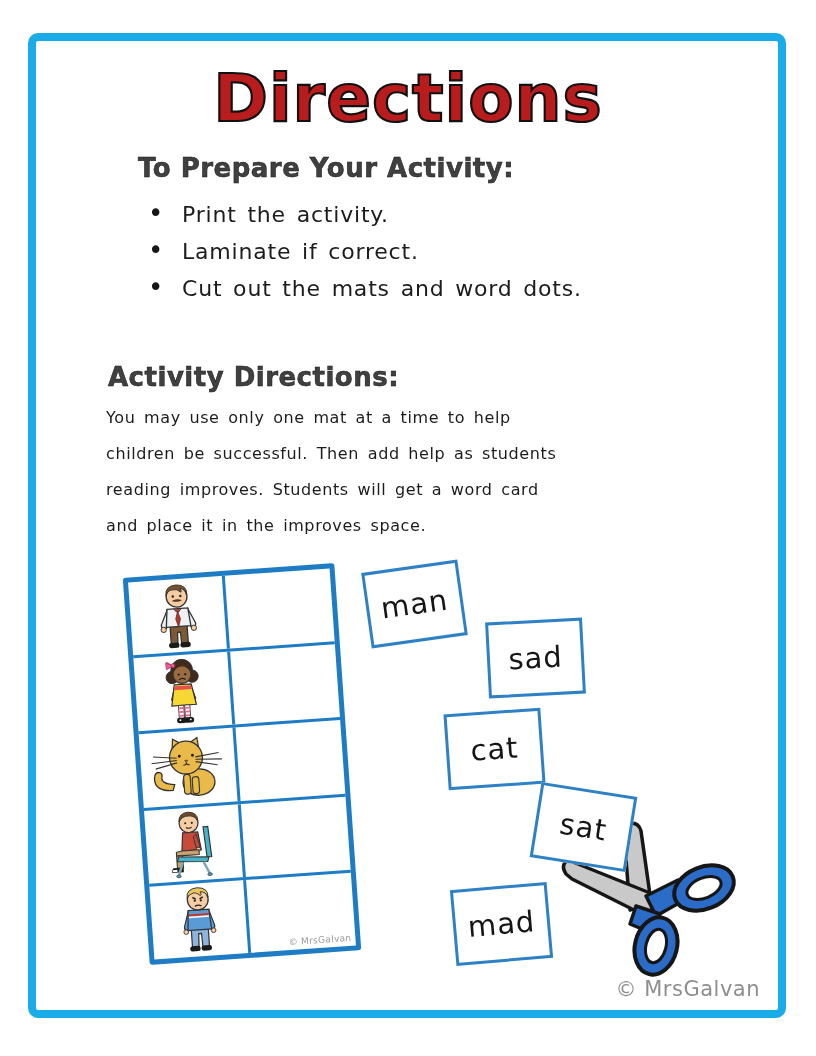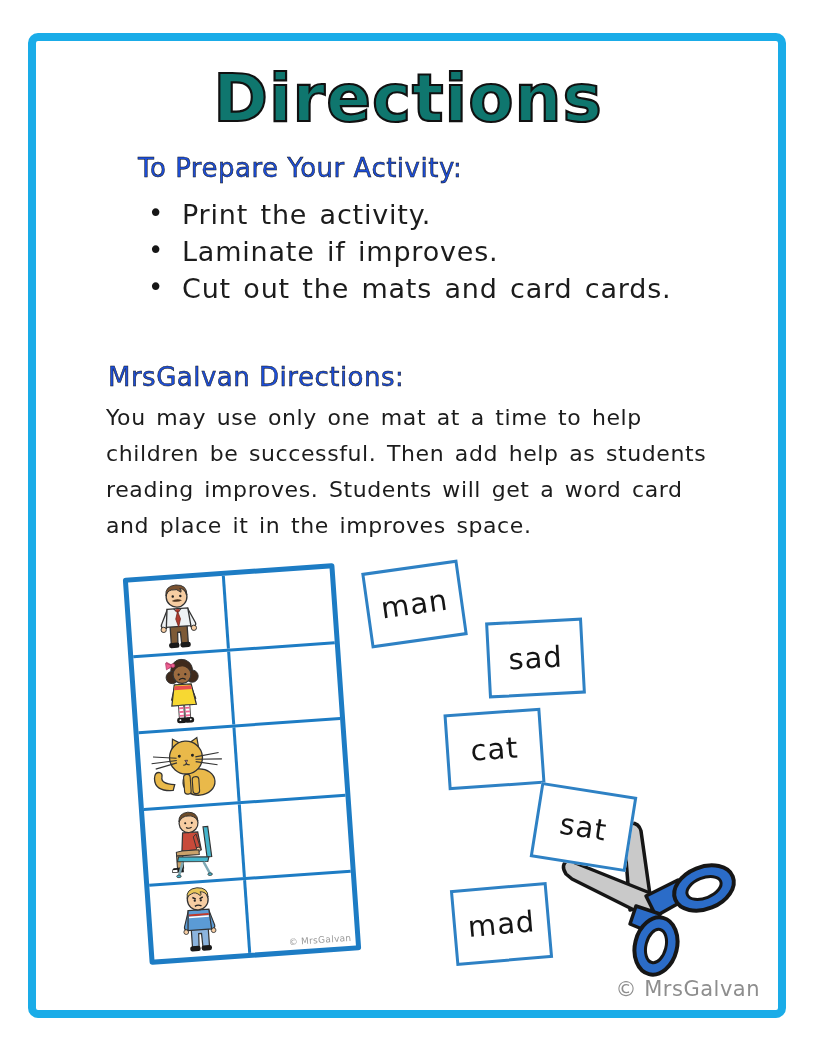--- a/index.html
+++ b/index.html
@@ -7,40 +7,40 @@
   .page {
     position:relative; width:816px; height:1056px; background:#fff;
     font-family:"DejaVu Sans", sans-serif; color:#1c1c1c; overflow:hidden;
   }
   .frame {
     position:absolute; left:28px; top:33px; width:758px; height:985px;
     border:8px solid #1aace8; border-radius:10px; background:#fff;
   }
   .title {
     position:absolute; left:0; right:0; top:60px; text-align:center;
-    font-size:66px; font-weight:bold; color:#0f766e;
+    font-size:66px; font-weight:bold; color:#b91c1c;
     -webkit-text-stroke:2.2px #111; letter-spacing:1px;
   }
   .h2 {
-    position:absolute; font-size:26px; font-weight:normal; color:#1d4ed8;
+    position:absolute; font-size:26px; font-weight:bold; color:#404040;
     -webkit-text-stroke:0.5px #161616; letter-spacing:0.5px;
   }
   #prepare-heading { left:138px; top:153px; }
   #teaching-heading { left:108px; top:362px; }
   .bullet-list { position:absolute; left:146px; top:196px; }
   .bullet-item {
     position:relative; padding-left:36px; line-height:37px;
-    font-size:27px; letter-spacing:0.8px; word-spacing:3px;
+    font-size:22px; letter-spacing:0.8px; word-spacing:3px;
   }
   .bullet-item::before {
     content:"\2022"; position:absolute; left:2px; top:-1px; font-size:26px; color:#161616;
   }
   .teach-par { position:absolute; left:106px; top:400px; }
   .teach-line {
-    line-height:36px; font-size:22px; letter-spacing:0.6px; word-spacing:3px; white-space:nowrap;
+    line-height:36px; font-size:16px; letter-spacing:0.6px; word-spacing:3px; white-space:nowrap;
   }
   
   .mat {
     position:absolute; left:136px; top:570px; width:212px; height:388px;
     transform:rotate(-4deg); border:5px solid #1d7cc4; border-radius:3px;
     background:#fff; display:flex; flex-direction:column; z-index:1;
   }
   .mat-row { flex:1; display:flex; border-top:3px solid #1d7cc4; min-height:0; }
   .mat-row:first-child { border-top:none; }
   .mat-cell-left {
@@ -71,25 +71,25 @@
 
 <div class="page">
   <div class="frame"></div>
 
   <div class="title">Directions</div>
 
   <div class="h2" id="prepare-heading">To Prepare Your Activity:</div>
 
   <div class="bullet-list">
     <div class="bullet-item">Print the activity.</div>
-    <div class="bullet-item">Laminate if improves.</div>
-    <div class="bullet-item">Cut out the mats and card cards.</div>
-  </div>
-
-  <div class="h2" id="teaching-heading">MrsGalvan Directions:</div>
+    <div class="bullet-item">Laminate if correct.</div>
+    <div class="bullet-item">Cut out the mats and word dots.</div>
+  </div>
+
+  <div class="h2" id="teaching-heading">Activity Directions:</div>
 
   <div class="teach-par">
     <div class="teach-line">You may use only one mat at a time to help</div>
     <div class="teach-line">children be successful. Then add help as students</div>
     <div class="teach-line">reading improves. Students will get a word card</div>
     <div class="teach-line">and place it in the improves space.</div>
   </div>
 
   <div class="mat">
     <div class="mat-row">

